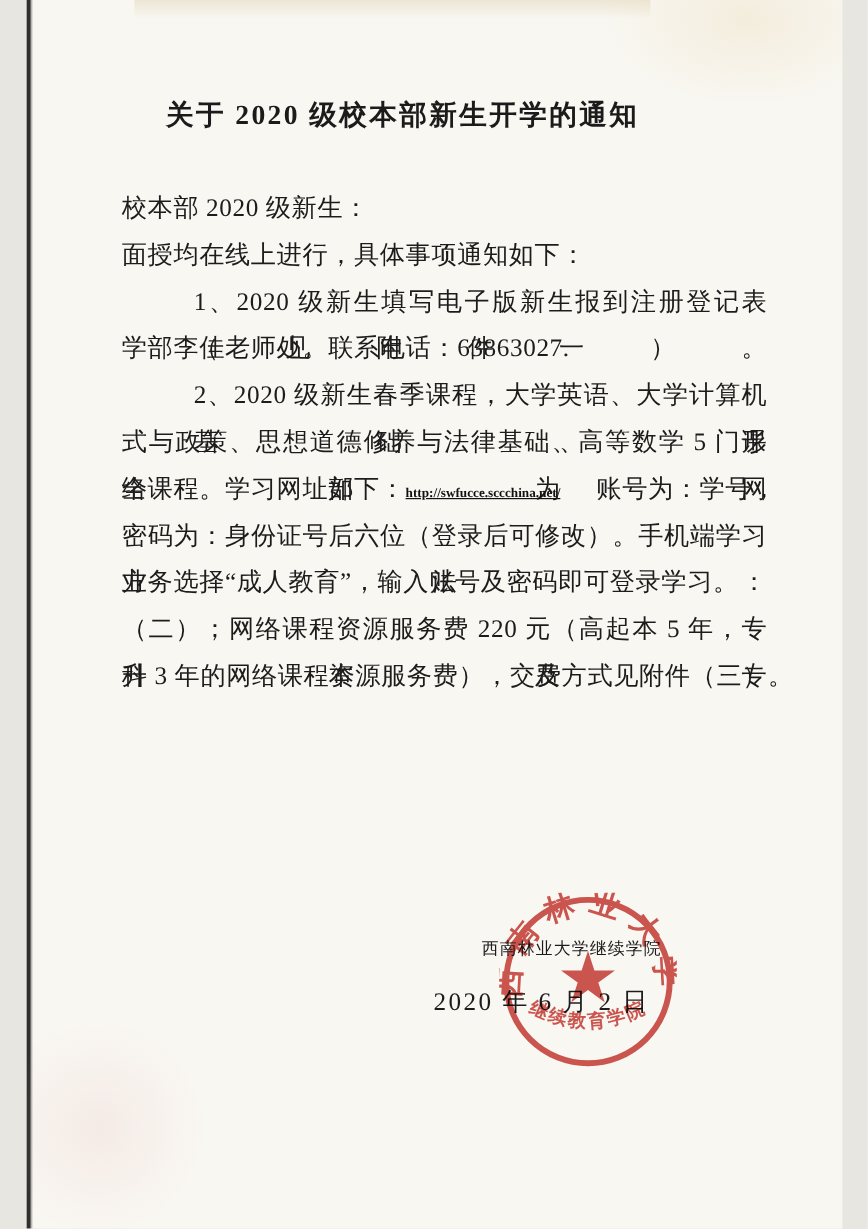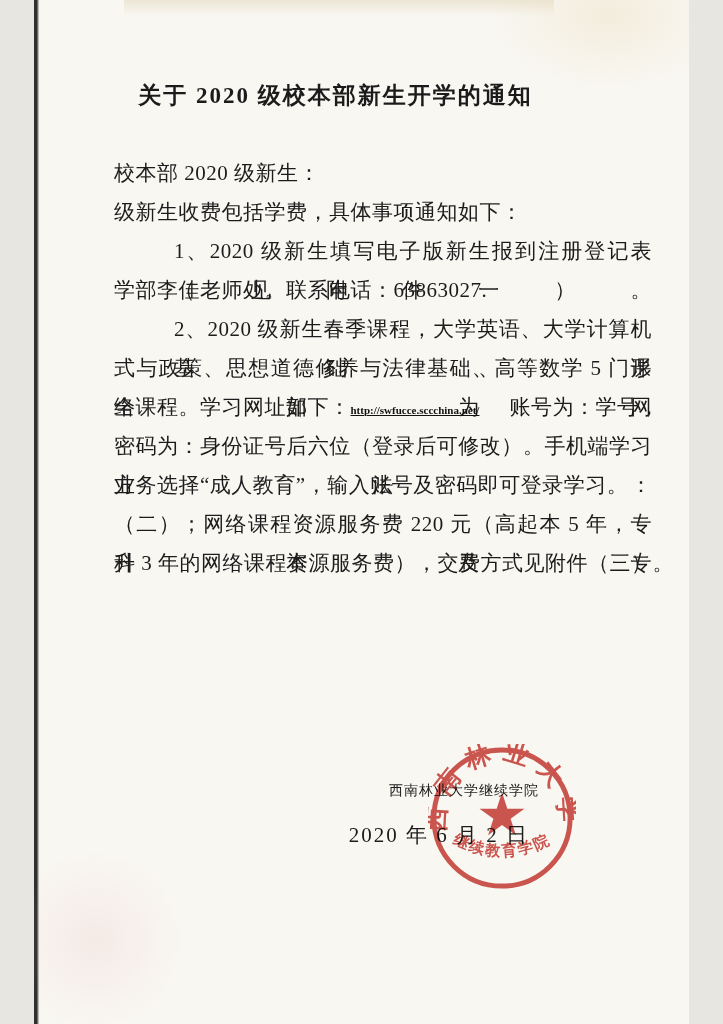--- a/index.html
+++ b/index.html
@@ -4,20 +4,21 @@
 <style>
   html,body{margin:0;padding:0;background:#e8e6e1;}
   .sheet{
     position:relative;
     width:655px;height:1024px;
     margin:0 auto;
     background:#f9f7f2;
     overflow:hidden;
     font-family:"Liberation Serif","DejaVu Serif",serif;
     color:#1c1c1c;
+    padding-left:25px;
   }
   .scan-edge{
     position:absolute;left:0;top:0;width:5px;height:1024px;
     background:linear-gradient(90deg,#2e2e2e 0 3px,#6a6a6a 3px 4px,#b9b7b2 4px 5px);
   }
   .stain-top{
     position:absolute;left:90px;top:0;width:430px;height:16px;
     background:linear-gradient(180deg,rgba(209,191,146,.30),rgba(209,191,146,0));
   }
   .stain-topright{
@@ -70,21 +71,21 @@
 
   <div class="scan-edge"></div>
   <div class="stain-top"></div>
   <div class="stain-topright"></div>
   <div class="stain-left"></div>
 
   <div class="doc-title">关于 2020 级校本部新生开学的通知</div>
 
   <div class="body-block">
     <div class="line">校本部 2020 级新生：</div>
-    <div class="line">级新生收费包括学费，具体事项通知如下：</div>
+    <div class="line">面授均在线上进行，具体事项通知如下：</div>
     <div class="line fill indent">1、2020 级新生填写电子版新生报到注册登记表（见附件一）。</div>
     <div class="line">学部李佳老师处。联系电话：63863027.</div>
     <div class="line fill indent">2、2020 级新生春季课程，大学英语、大学计算机基础、形</div>
     <div class="line fill">式与政策、思想道德修养与法律基础、高等数学 5 门课全部为网</div>
     <div class="line">
       <span>络课程。学习网址如下：</span><span class="url">http://swfucce.sccchina.net/</span><span class="after-url">账号为：学号，</span>
     </div>
     <div class="line fill">密码为：身份证号后六位（登录后可修改）。手机端学习方法：</div>
     <div class="line">业务选择“成人教育”，输入账号及密码即可登录学习。</div>
     <div class="line fill">（二）；网络课程资源服务费 220 元（高起本 5 年，专升本及专</div>

